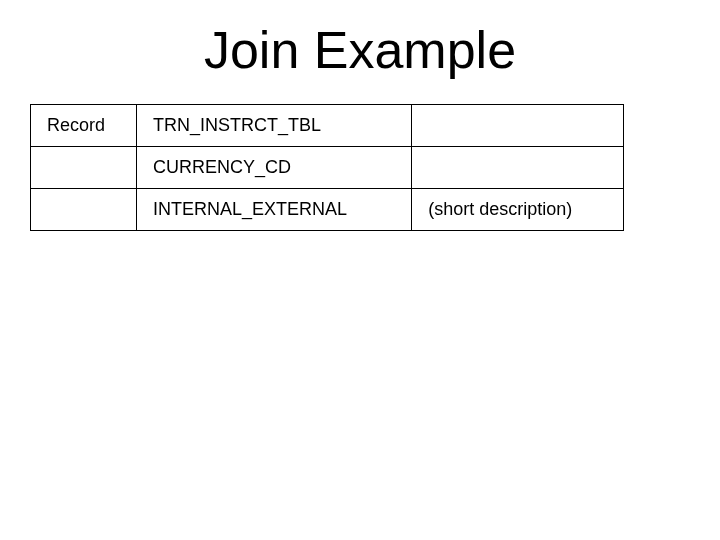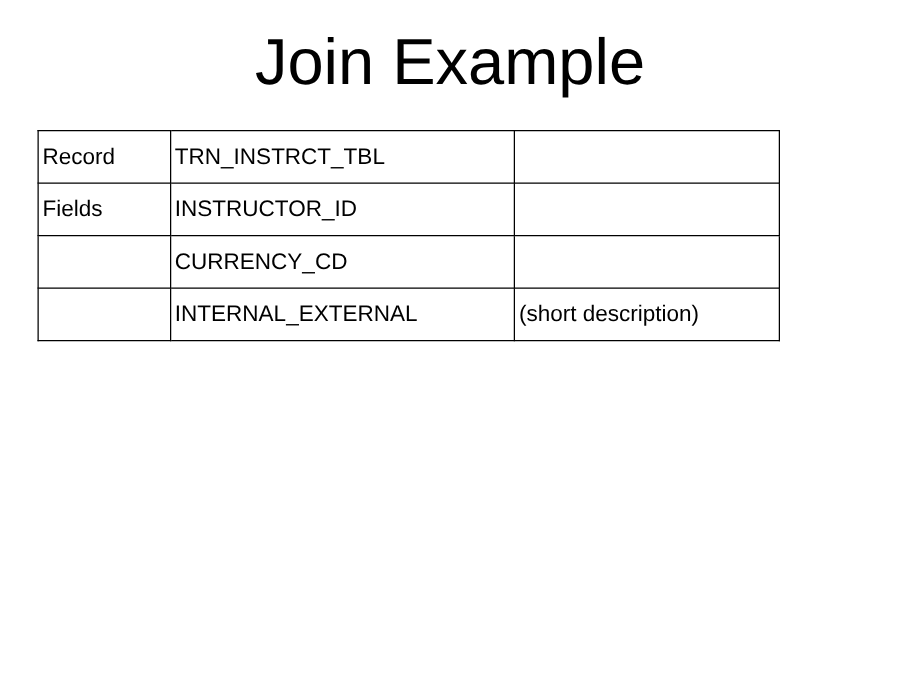--- a/index.html
+++ b/index.html
@@ -41,21 +41,21 @@
     }
 
     .query-table {
       border-collapse: collapse;
       width: 90%;
       margin-left: 0;
     }
 
     .query-table td {
       border: 1px solid #000000;
-      padding: 10px 3px;
+      padding: 10px 16px;
       font-size: 18px;
       vertical-align: top;
       color: #000000;
     }
 
     .col-label {
       width: 100px;
     }
 
     .col-value {
@@ -73,25 +73,20 @@
   <h1 class="title">Join Example</h1>
 
   <table class="query-table">
     <tbody id="table-body">
     <tr>
           <td class="col-label">Record</td>
           <td class="col-value">TRN_INSTRCT_TBL</td>
           <td class="col-extra"></td>
         </tr>
         <tr>
-          <td class="col-label">Fields</td>
-          <td class="col-value">INSTRUCTOR_ID</td>
-          <td class="col-extra"></td>
-        </tr>
-        <tr>
           <td class="col-label"></td>
           <td class="col-value">CURRENCY_CD</td>
           <td class="col-extra"></td>
         </tr>
         <tr>
           <td class="col-label"></td>
           <td class="col-value">INTERNAL_EXTERNAL</td>
           <td class="col-extra">(short description)</td>
         </tr>
       </tbody>

